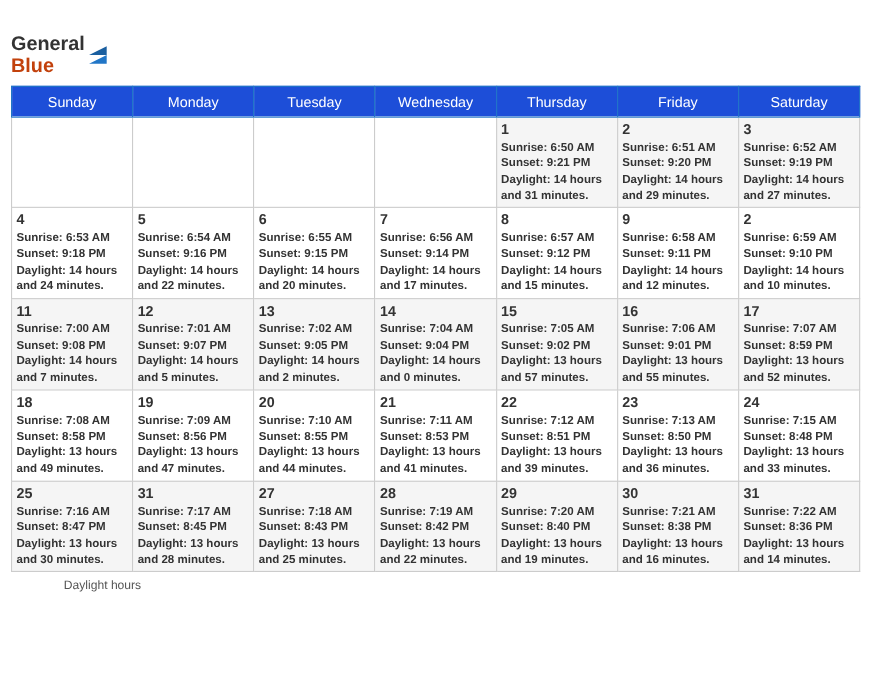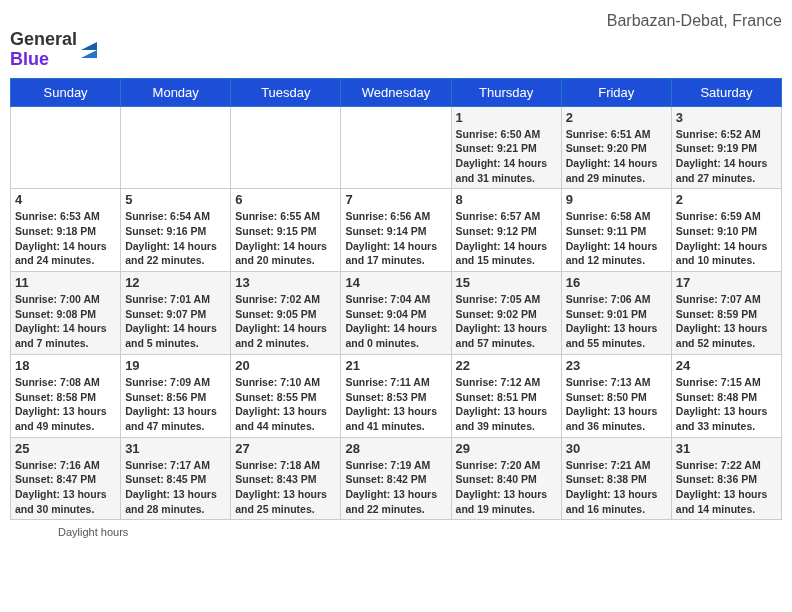--- a/index.html
+++ b/index.html
@@ -27,21 +27,21 @@
       line-height: 1.1;
     }
     .logo-general {
       font-size: 18px;
       font-weight: bold;
       color: #333;
     }
     .logo-blue {
       font-size: 18px;
       font-weight: bold;
-      color: #6d28d9;
+      color: #c2410c;
     }
     .logo-icon {
       width: 20px;
       height: 24px;
       margin-left: 2px;
       margin-top: -4px;
     }
     .title-area {
       text-align: right;
     }
@@ -116,21 +116,20 @@
     <div class="logo-text">
       <span class="logo-general">General</span>
       <span class="logo-blue">Blue</span>
     </div>
     <svg class="logo-icon" viewBox="0 0 20 24" xmlns="http://www.w3.org/2000/svg">
       <polygon points="2,22 18,14 18,22" fill="#2176c7"></polygon>
       <polygon points="2,14 18,6 18,14" fill="#1a5fa0"></polygon>
     </svg>
   </div>
   <div class="title-area">
-    <div class="location-title">Barbazan-Debat, France</div>
   </div>
 </div>
 
 <table class="calendar-table">
   <thead>
     <tr>
     <th>Sunday</th>
         <th>Monday</th>
         <th>Tuesday</th>
         <th>Wednesday</th>

